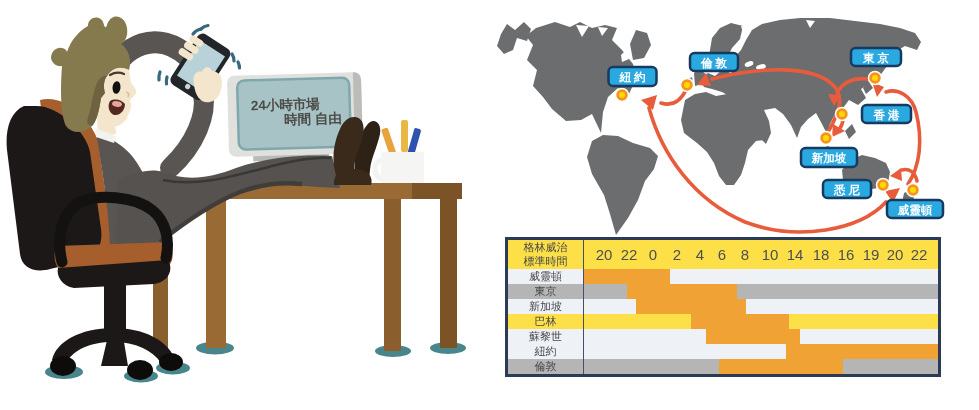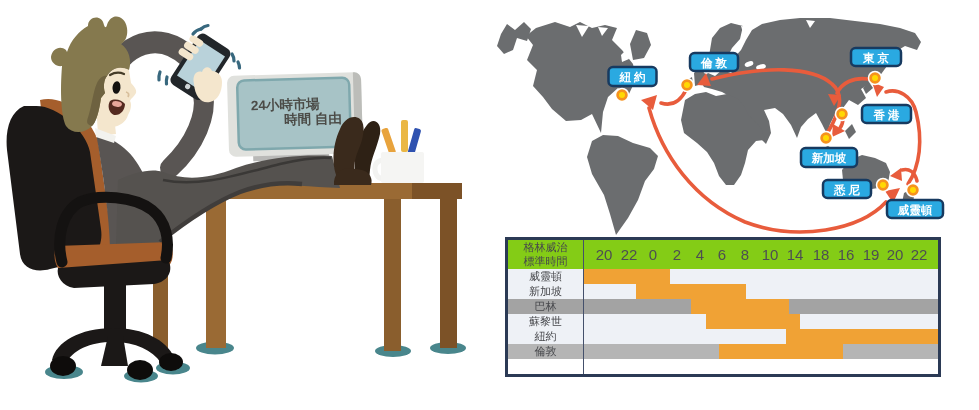--- a/index.html
+++ b/index.html
@@ -205,21 +205,21 @@
     <path d="M193,34 q3,-4 8,-5"></path>
     <path d="M201,29 q3,-3 7,-3.5"></path>
     <path d="M232,54 q2,3 2,7"></path>
     <path d="M238,62 q1.5,3 1.5,6"></path>
     <path d="M160,72 q-1.5,4 -1,8"></path>
     <path d="M167,77 q-1,3.5 -0.5,7"></path>
   </g>
 </svg>
 
 <div class="tbl">
-  <div class="row" style="height:29px;background:#84cc16;">
+  <div class="row" style="height:29px;background:#fde047;">
     <div class="lab" style="font-size:11px;line-height:1.25;text-align:center;">格林威治<br>標準時間</div>
     <div class="grid">
       <span class="hr" style="left:9px;">20</span>
           <span class="hr" style="left:34px;">22</span>
           <span class="hr" style="left:58px;">0</span>
           <span class="hr" style="left:82px;">2</span>
           <span class="hr" style="left:105px;">4</span>
           <span class="hr" style="left:127px;">6</span>
           <span class="hr" style="left:150px;">8</span>
           <span class="hr" style="left:175px;">10</span>
@@ -230,27 +230,33 @@
           <span class="hr" style="left:300px;">20</span>
           <span class="hr" style="left:324px;">22</span>
     </div>
   </div>
   <div class="row" style="height:15px;background:#eef1f6;">
     <div class="lab" style="font-size:11px;">威靈頓</div>
     <div class="grid">
           <div class="bar" style="left:0px;width:87px;"></div>
         </div>
   </div>
+  <div class="row" style="height:15px;background:#b5b5b5;">
+    <div class="lab" style="font-size:11px;">東京</div>
+    <div class="grid">
+          <div class="bar" style="left:44px;width:110px;"></div>
+        </div>
+  </div>
   <div class="row" style="height:15px;background:#eef1f6;">
     <div class="lab" style="font-size:11px;">新加坡</div>
     <div class="grid">
           <div class="bar" style="left:53px;width:110px;"></div>
         </div>
   </div>
-  <div class="row" style="height:15px;background:#a3a3a3;">
+  <div class="row" style="height:15px;background:#fde047;">
     <div class="lab" style="font-size:11px;">巴林</div>
     <div class="grid">
           <div class="bar" style="left:108px;width:98px;"></div>
         </div>
   </div>
   <div class="row" style="height:15px;background:#eef1f6;">
     <div class="lab" style="font-size:11px;">蘇黎世</div>
     <div class="grid">
           <div class="bar" style="left:123px;width:94px;"></div>
         </div>

